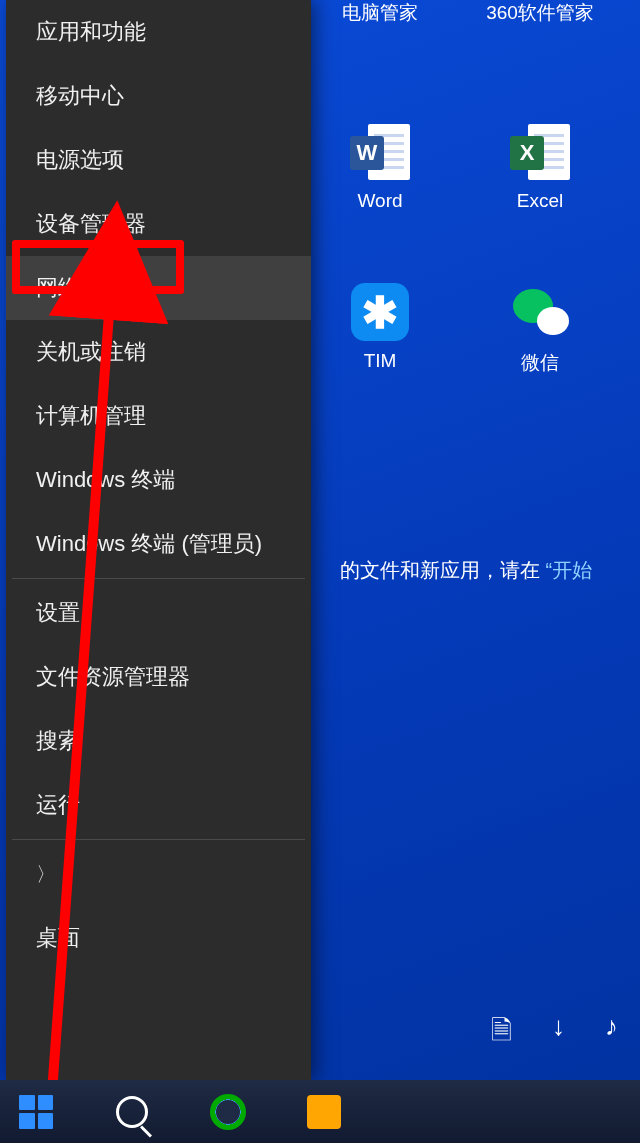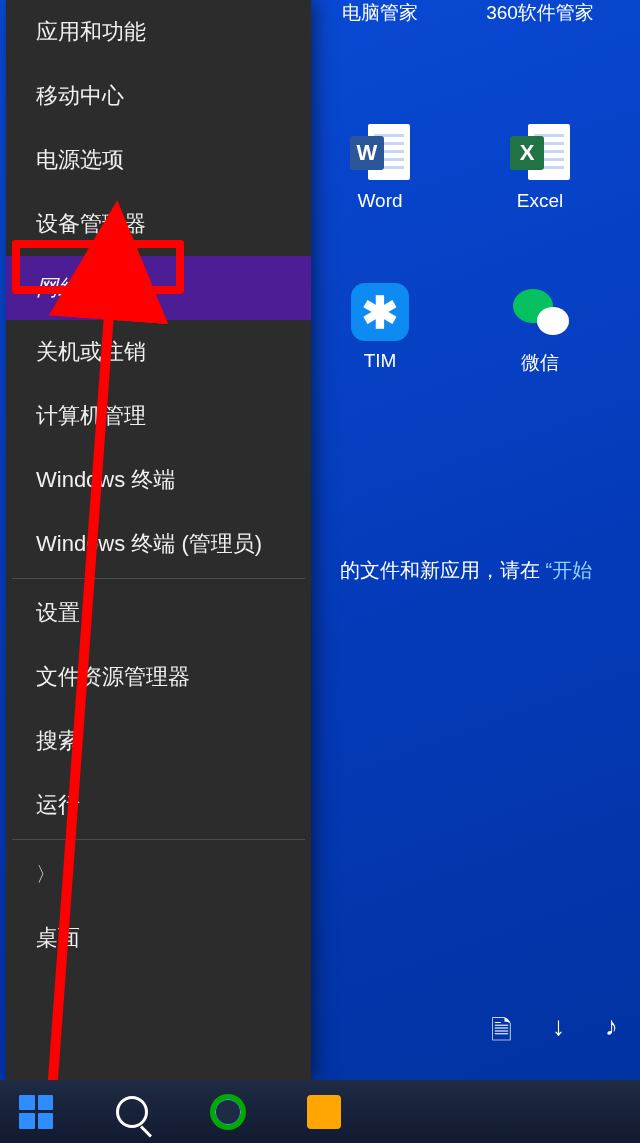--- a/index.html
+++ b/index.html
@@ -44,21 +44,21 @@
     background: #2c2c2c; color: #fff;
     padding: 0 0 4px 0;
     box-shadow: 4px 0 18px rgba(0,0,0,0.5);
   }
   .menu-item {
     display: flex; align-items: center; justify-content: space-between;
     padding: 0 22px 0 30px; height: 64px;
     font-size: 22px; color: #f0f0f0;
     cursor: default;
   }
-  .menu-item.hover { background: #4c1d95; font-style: italic; }
+  .menu-item.hover { background: #404040; }
   .menu-sep { height: 1px; background: #4a4a4a; margin: 2px 6px; }
   .chev { color:#cfcfcf; font-size:20px; }
 
   
   .highlight-box {
     position: absolute; left: 12px; top: 240px; width: 172px; height: 54px;
     border: 8px solid #ff0000; border-radius: 3px; pointer-events: none;
   }
   .arrow-svg { position:absolute; left:0; top:0; width:640px; height:1143px; pointer-events:none; }
 

